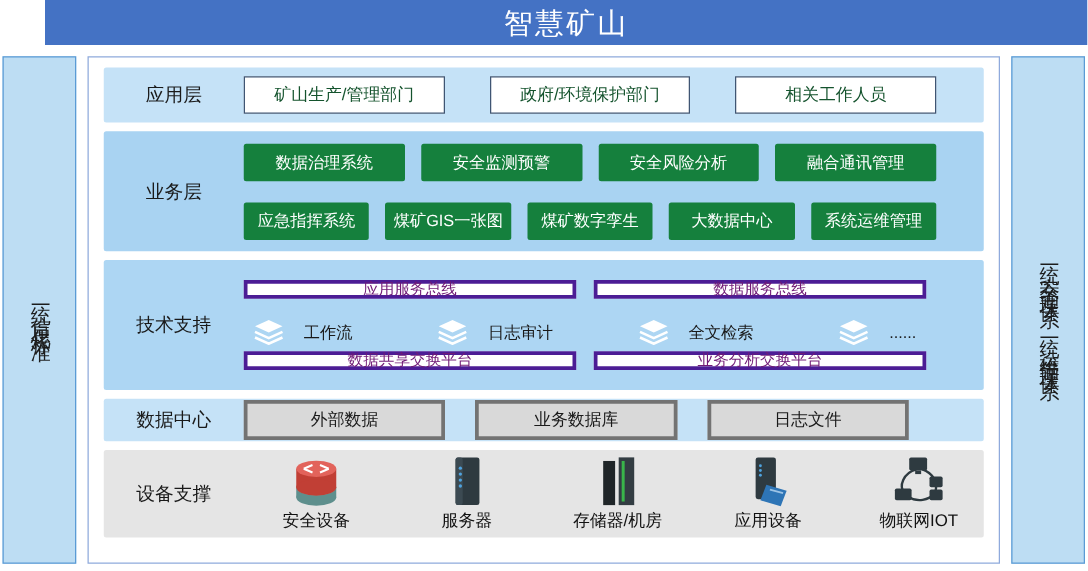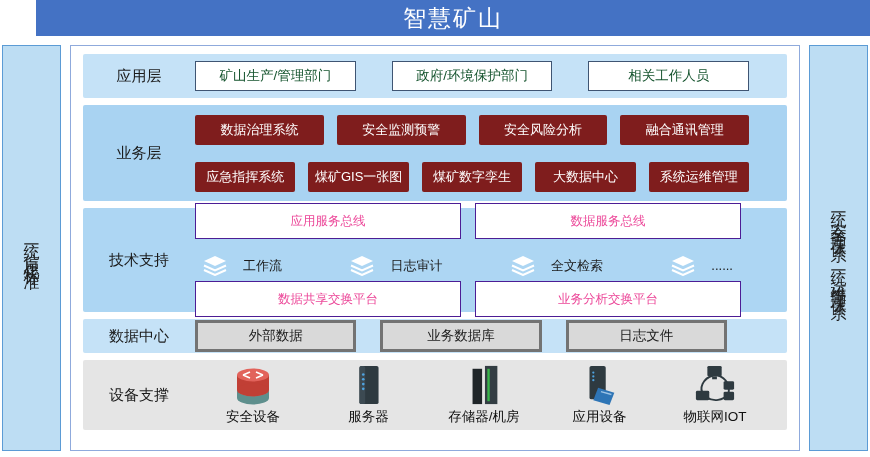--- a/index.html
+++ b/index.html
@@ -39,43 +39,43 @@
   .app-boxes { display: flex; gap: 36px; padding-right: 38px; }
   .app-box {
     flex: 1; height: 30px; background: #fff; border: 1px solid #3F5573;
     display: flex; align-items: center; justify-content: center;
     color: #14532d; font-size: 13.5px; white-space: nowrap;
   }
 
   .biz { display: flex; flex-direction: column; gap: 17px; padding-right: 38px; }
   .biz-row { display: flex; gap: 13px; }
   .biz-btn {
-    flex: 1; height: 30px; background: #7f1d1d; color: #fff; font-size: 13px;
+    flex: 1; height: 30px; background: #15803d; color: #fff; font-size: 13px;
     display: flex; align-items: center; justify-content: center;
     border-radius: 2px; white-space: nowrap;
   }
 
   .tech { display: flex; flex-direction: column; gap: 9px; padding-right: 46px; }
   .tech-buses { display: flex; gap: 14px; }
   .bus-box {
-    flex: 1; height: 36px; background: #fff; border: 1px solid #4c1d95;
-    color: #ec4899; font-size: 12.5px;
+    flex: 1; height: 15px; background: #fff; border: 3px solid #4c1d95;
+    color: #701a75; font-size: 12.5px;
     display: flex; align-items: center; justify-content: center; white-space: nowrap;
   }
   .tech-mids { display: flex; align-items: center; justify-content: space-between; padding: 0 8px; height: 24px; }
   .mid-item { display: flex; align-items: center; gap: 16px; font-size: 13px; color: #1a1a1a; white-space: nowrap; margin-top: 11px; }
 
   .dc-boxes { display: flex; gap: 24px; padding-right: 60px; }
   .dc-box {
     flex: 1; height: 32px; background: #D9D9D9; border: 3px solid #737373;
     display: flex; align-items: center; justify-content: center;
     font-size: 13.5px; color: #1a1a1a; white-space: nowrap;
   }
 
-  .dev-items { display: flex; justify-content: space-between; padding: 0 24px 0 10px; }
+  .dev-items { display: flex; justify-content: space-between; padding: 0 4px 0 10px; }
   .dev-item { display: flex; flex-direction: column; align-items: center; gap: 2px; width: 96px; }
   .dev-item svg { display: block; }
   .dev-label { font-size: 13.5px; color: #111; white-space: nowrap; }
 </style>
 </head>
 <body>
 
 <div class="app">
 
   <div class="banner">

